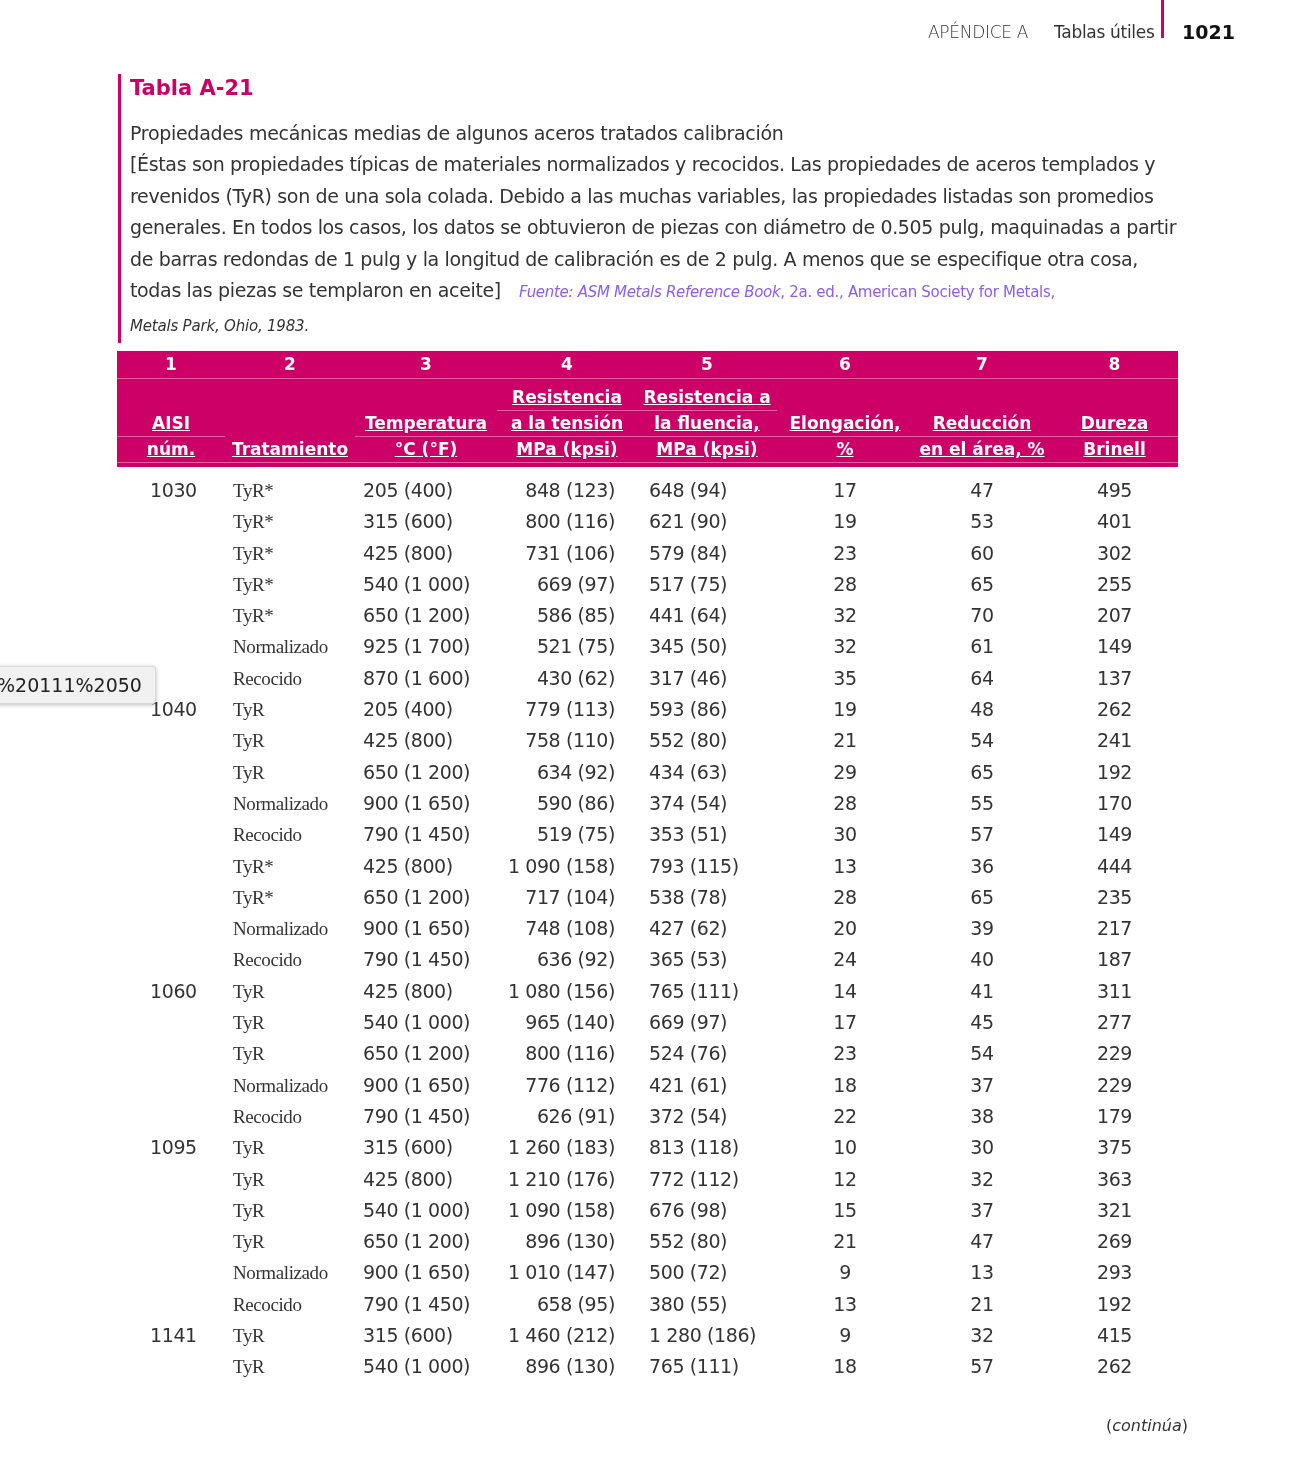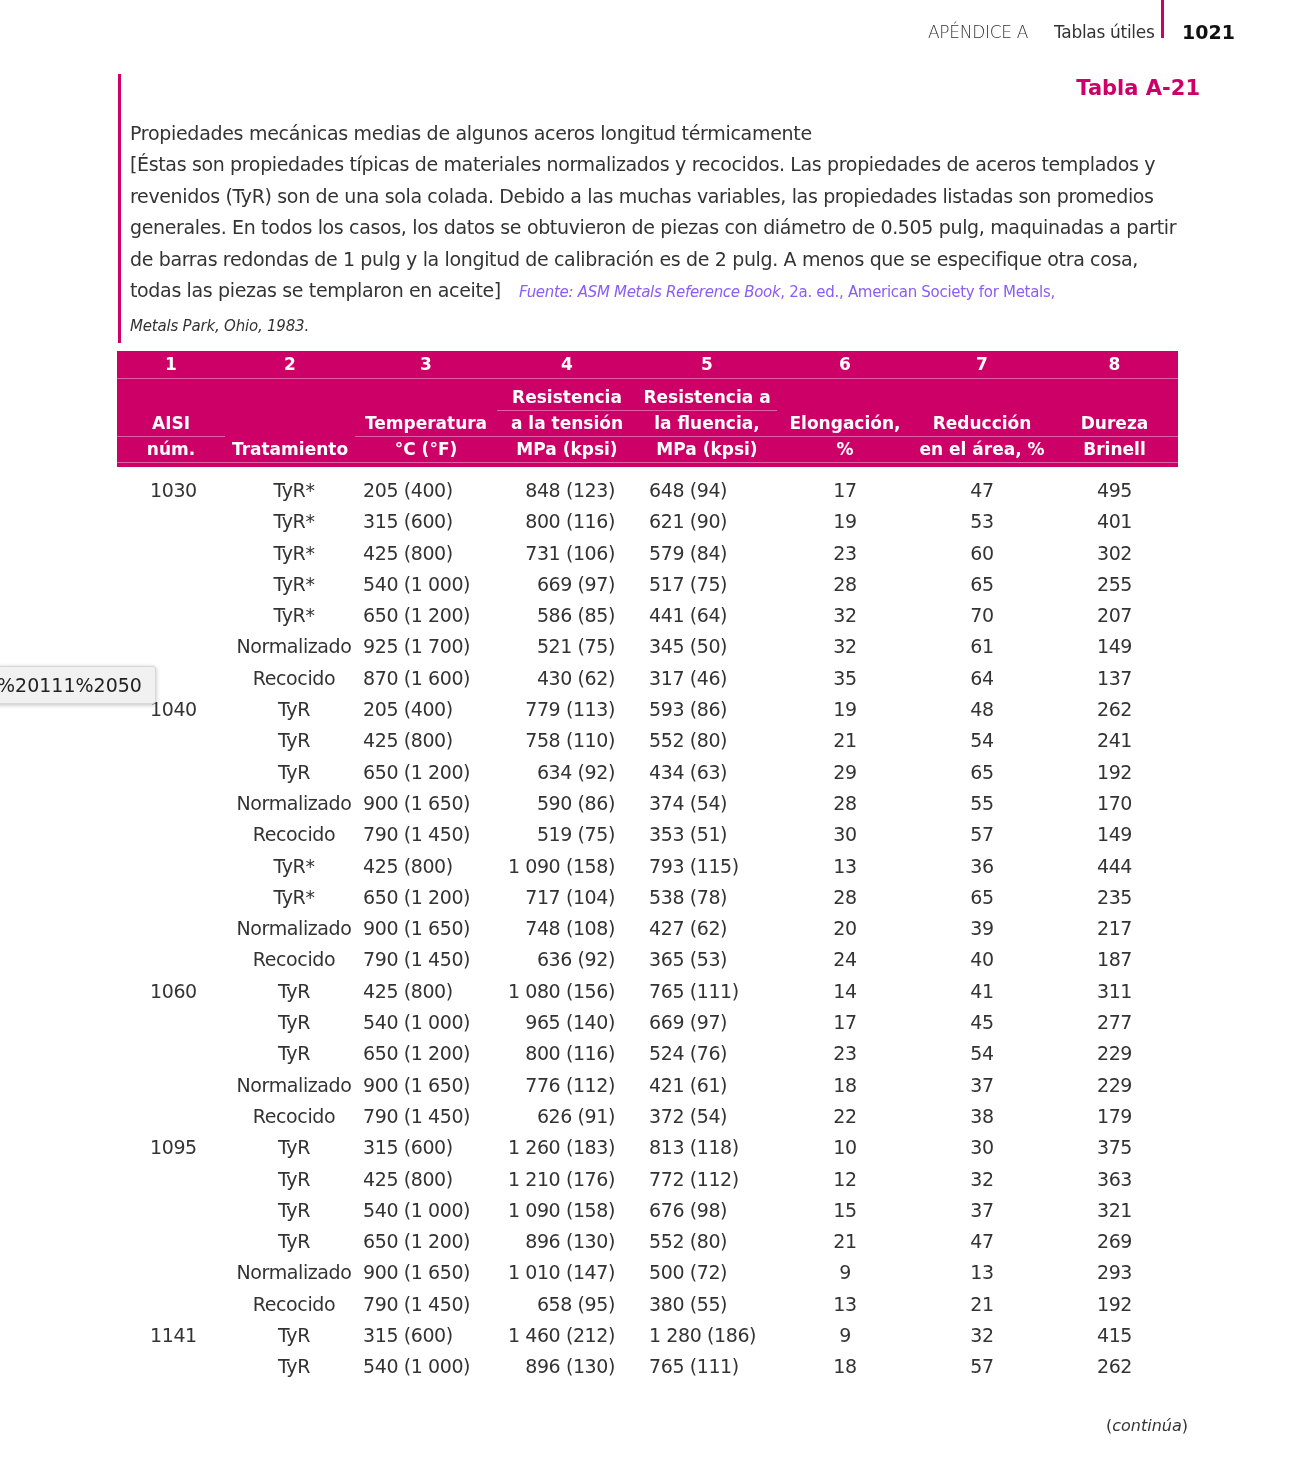--- a/index.html
+++ b/index.html
@@ -22,21 +22,21 @@
     position: absolute; left: 1161px; top: 0; width: 3px; height: 38px; background: #cc0066;
   }
   .rh-page {
     position: absolute; left: 1182px; top: 21px; font-size: 19px; font-weight: bold; color: #111;
   }
   .caption-block {
     position: absolute; left: 118px; top: 74px; width: 1070px;
     border-left: 3px solid #cc0066; padding-left: 9px;
   }
   .table-id {
-    font-size: 21px; font-weight: bold; color: #cc0066; margin: 0; line-height: 28px; text-align: right;
+    font-size: 21px; font-weight: bold; color: #cc0066; margin: 0; line-height: 28px;
   }
   .caption-title {
     margin-top: 16px; font-size: 19px; line-height: 31px; color: #333; letter-spacing: -0.3px;
   }
   .caption-text {
     font-size: 19px; line-height: 31.5px; color: #333; letter-spacing: -0.35px;
     width: 1060px;
   }
   .source { font-size: 15px; font-style: italic; color: #8b5cf6; margin-left: 18px; letter-spacing: -0.3px; }
   .source-plain { font-style: normal; }
@@ -47,29 +47,29 @@
     border-collapse: collapse; table-layout: fixed;
   }
   thead tr.hdr { background: #cc0066; }
   thead th {
     color: #ffffff; font-weight: bold; font-size: 17px; text-align: center;
     padding: 0; vertical-align: bottom; line-height: 25px;
     font-family: "DejaVu Sans", sans-serif;
   }
   thead tr.num th { height: 27px; vertical-align: middle; border-bottom: 1px solid #e0609f; }
   thead tr.lbl th { height: 84px; padding-bottom: 4px; }
-  .hdr-lines { display: block; }
+  .hdr-lines { display: block; text-decoration: underline; }
   .hdr-lines span { display: block; border-bottom: 1px solid #e0609f; }
   tbody td {
     font-size: 19px; color: #333; height: 31.3px; padding: 0; line-height: 31.3px;
     letter-spacing: -0.4px; white-space: nowrap;
   }
   tbody tr:first-child td { padding-top: 8px; }
   td.c1 { text-align: left; padding-left: 33px; }
-  td.c2 { text-align: center; padding-left: 8px; }
+  td.c2 { text-align: left; padding-left: 8px; font-family: Liberation Serif, serif; }
   td.c3 { text-align: left; padding-left: 8px; }
   td.c4 { text-align: right; padding-right: 22px; }
   td.c5 { text-align: left; padding-left: 12px; }
   td.c6 { text-align: center; margin-top: 36px; }
   td.c7 { text-align: center; }
   td.c8 { text-align: center; }
   .continua {
     position: absolute; left: 1106px; top: 1416px; font-size: 16px; color: #333;
   }
   .continua i { font-style: italic; }
@@ -86,21 +86,21 @@
 
 <header class="running-head">
   <span class="rh-appendix">APÉNDICE A</span>
   <span class="rh-section">Tablas útiles</span>
   <span class="rh-rule"></span>
   <span class="rh-page">1021</span>
 </header>
 
 <section class="caption-block">
   <h2 class="table-id">Tabla A-21</h2>
-  <div class="caption-title">Propiedades mecánicas medias de algunos aceros longitud térmicamente</div>
+  <div class="caption-title">Propiedades mecánicas medias de algunos aceros tratados calibración</div>
   <div class="caption-text">
     <span>[Éstas son propiedades típicas de materiales normalizados y recocidos. Las propiedades de aceros templados y revenidos (TyR) son de una sola colada. Debido a las muchas variables, las propiedades listadas son promedios generales. En todos los casos, los datos se obtuvieron de piezas con diámetro de 0.505 pulg, maquinadas a partir de barras redondas de 1 pulg y la longitud de calibración es de 2 pulg. A menos que se especifique otra cosa, todas las piezas se templaron en aceite]</span><span class="source"><span>Fuente</span><span>: ASM Metals Reference Book</span><span class="source-plain">, 2a. ed., American Society for Metals,</span></span>
     <span class="source-line2">Metals Park, Ohio, 1983.</span>
   </div>
 </section>
 
 <table class="data">
   <colgroup>
     <col style="width:108px">
       <col style="width:130px">

